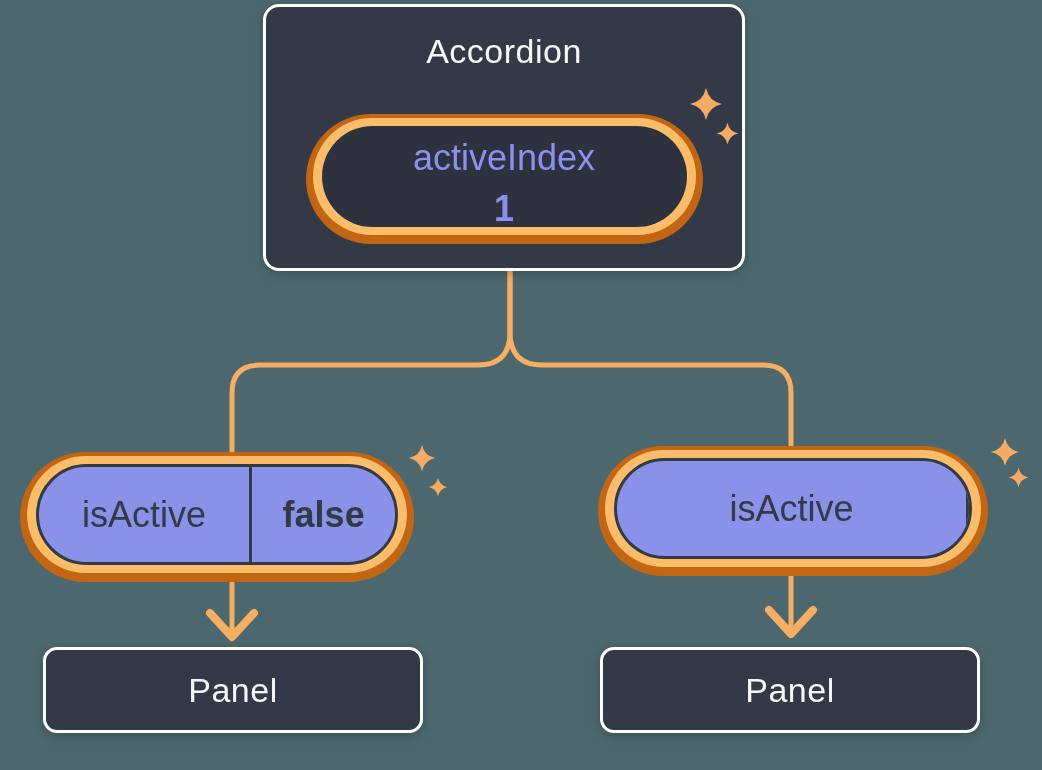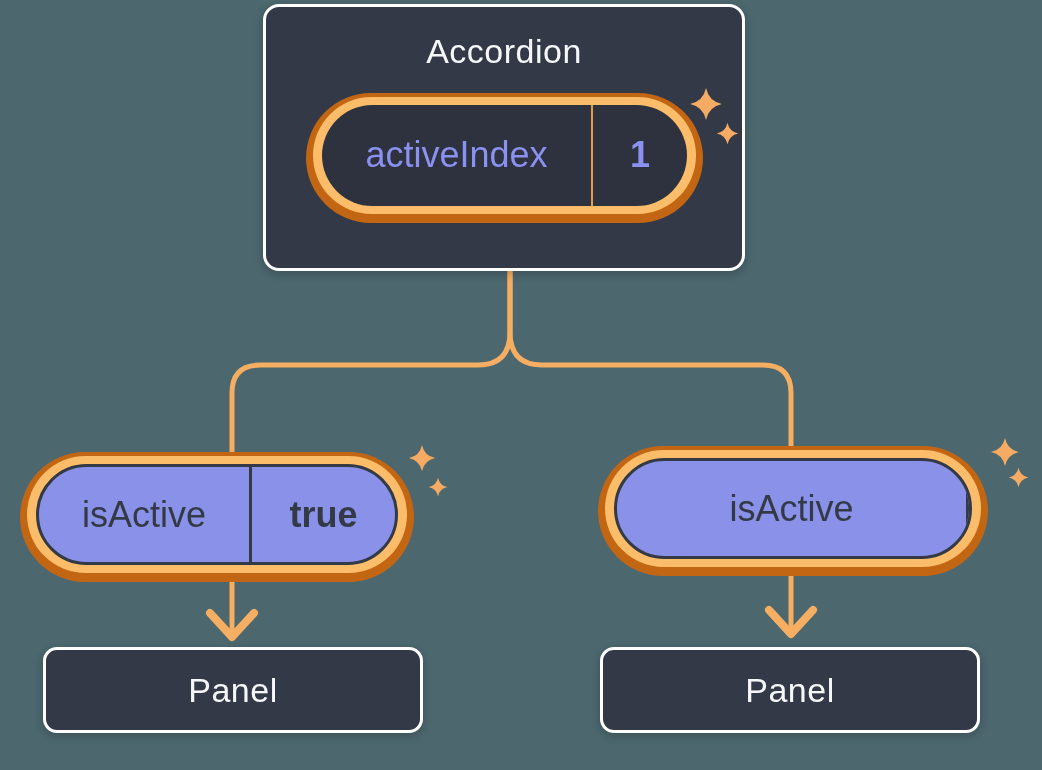--- a/index.html
+++ b/index.html
@@ -32,20 +32,21 @@
     inset: 0;
     z-index: 1;
   }
   .node-box {
     position: absolute;
     background: var(--node-fill);
     border: 3px solid var(--node-border);
     border-radius: 16px;
     box-shadow: 0 3px 10px rgba(0,0,0,0.22);
     z-index: 2;
+    gap: 21px;
   }
   .accordion-box {
     left: 263px; top: 4px;
     width: 482px; height: 267px;
     display: flex;
     flex-direction: column;
     align-items: center;
   }
   .node-title {
     margin-top: 24px;
@@ -72,21 +73,21 @@
     border-radius: 59px;
     padding: 8px 9px;
   }
   .capsule {
     height: 100%;
     border-radius: 51px;
     display: flex;
     align-items: stretch;
     overflow: hidden;
   }
-  .capsule-state { background: var(--pill-fill-state); }
+  .capsule-state { background: var(--pill-fill-state); flex-direction: column; }
   .capsule-prop  { background: var(--pill-fill-prop); border: 3px solid var(--text-dark); }
   .cell {
     display: flex;
     align-items: center;
     justify-content: center;
     font-size: 36px;
     line-height: 1;
   }
   .capsule-state .cell-label { flex: 2.9; color: var(--text-purple); }
   .capsule-state .cell-value { flex: 1;   color: var(--text-purple); font-weight: 700; }
@@ -138,21 +139,21 @@
       </div>
     </div>
   </div>
 
   <div class="pill pill-abs pill-left">
     <div class="ring-outer">
       <div class="ring-inner">
         <div class="capsule capsule-prop">
           <div class="cell cell-label">isActive</div>
           <div class="vdiv"></div>
-          <div class="cell cell-value">true</div>
+          <div class="cell cell-value">false</div>
         </div>
       </div>
     </div>
   </div>
 
   <div class="pill pill-abs pill-right">
     <div class="ring-outer">
       <div class="ring-inner">
         <div class="capsule capsule-prop">
           <div class="cell cell-label">isActive</div>

